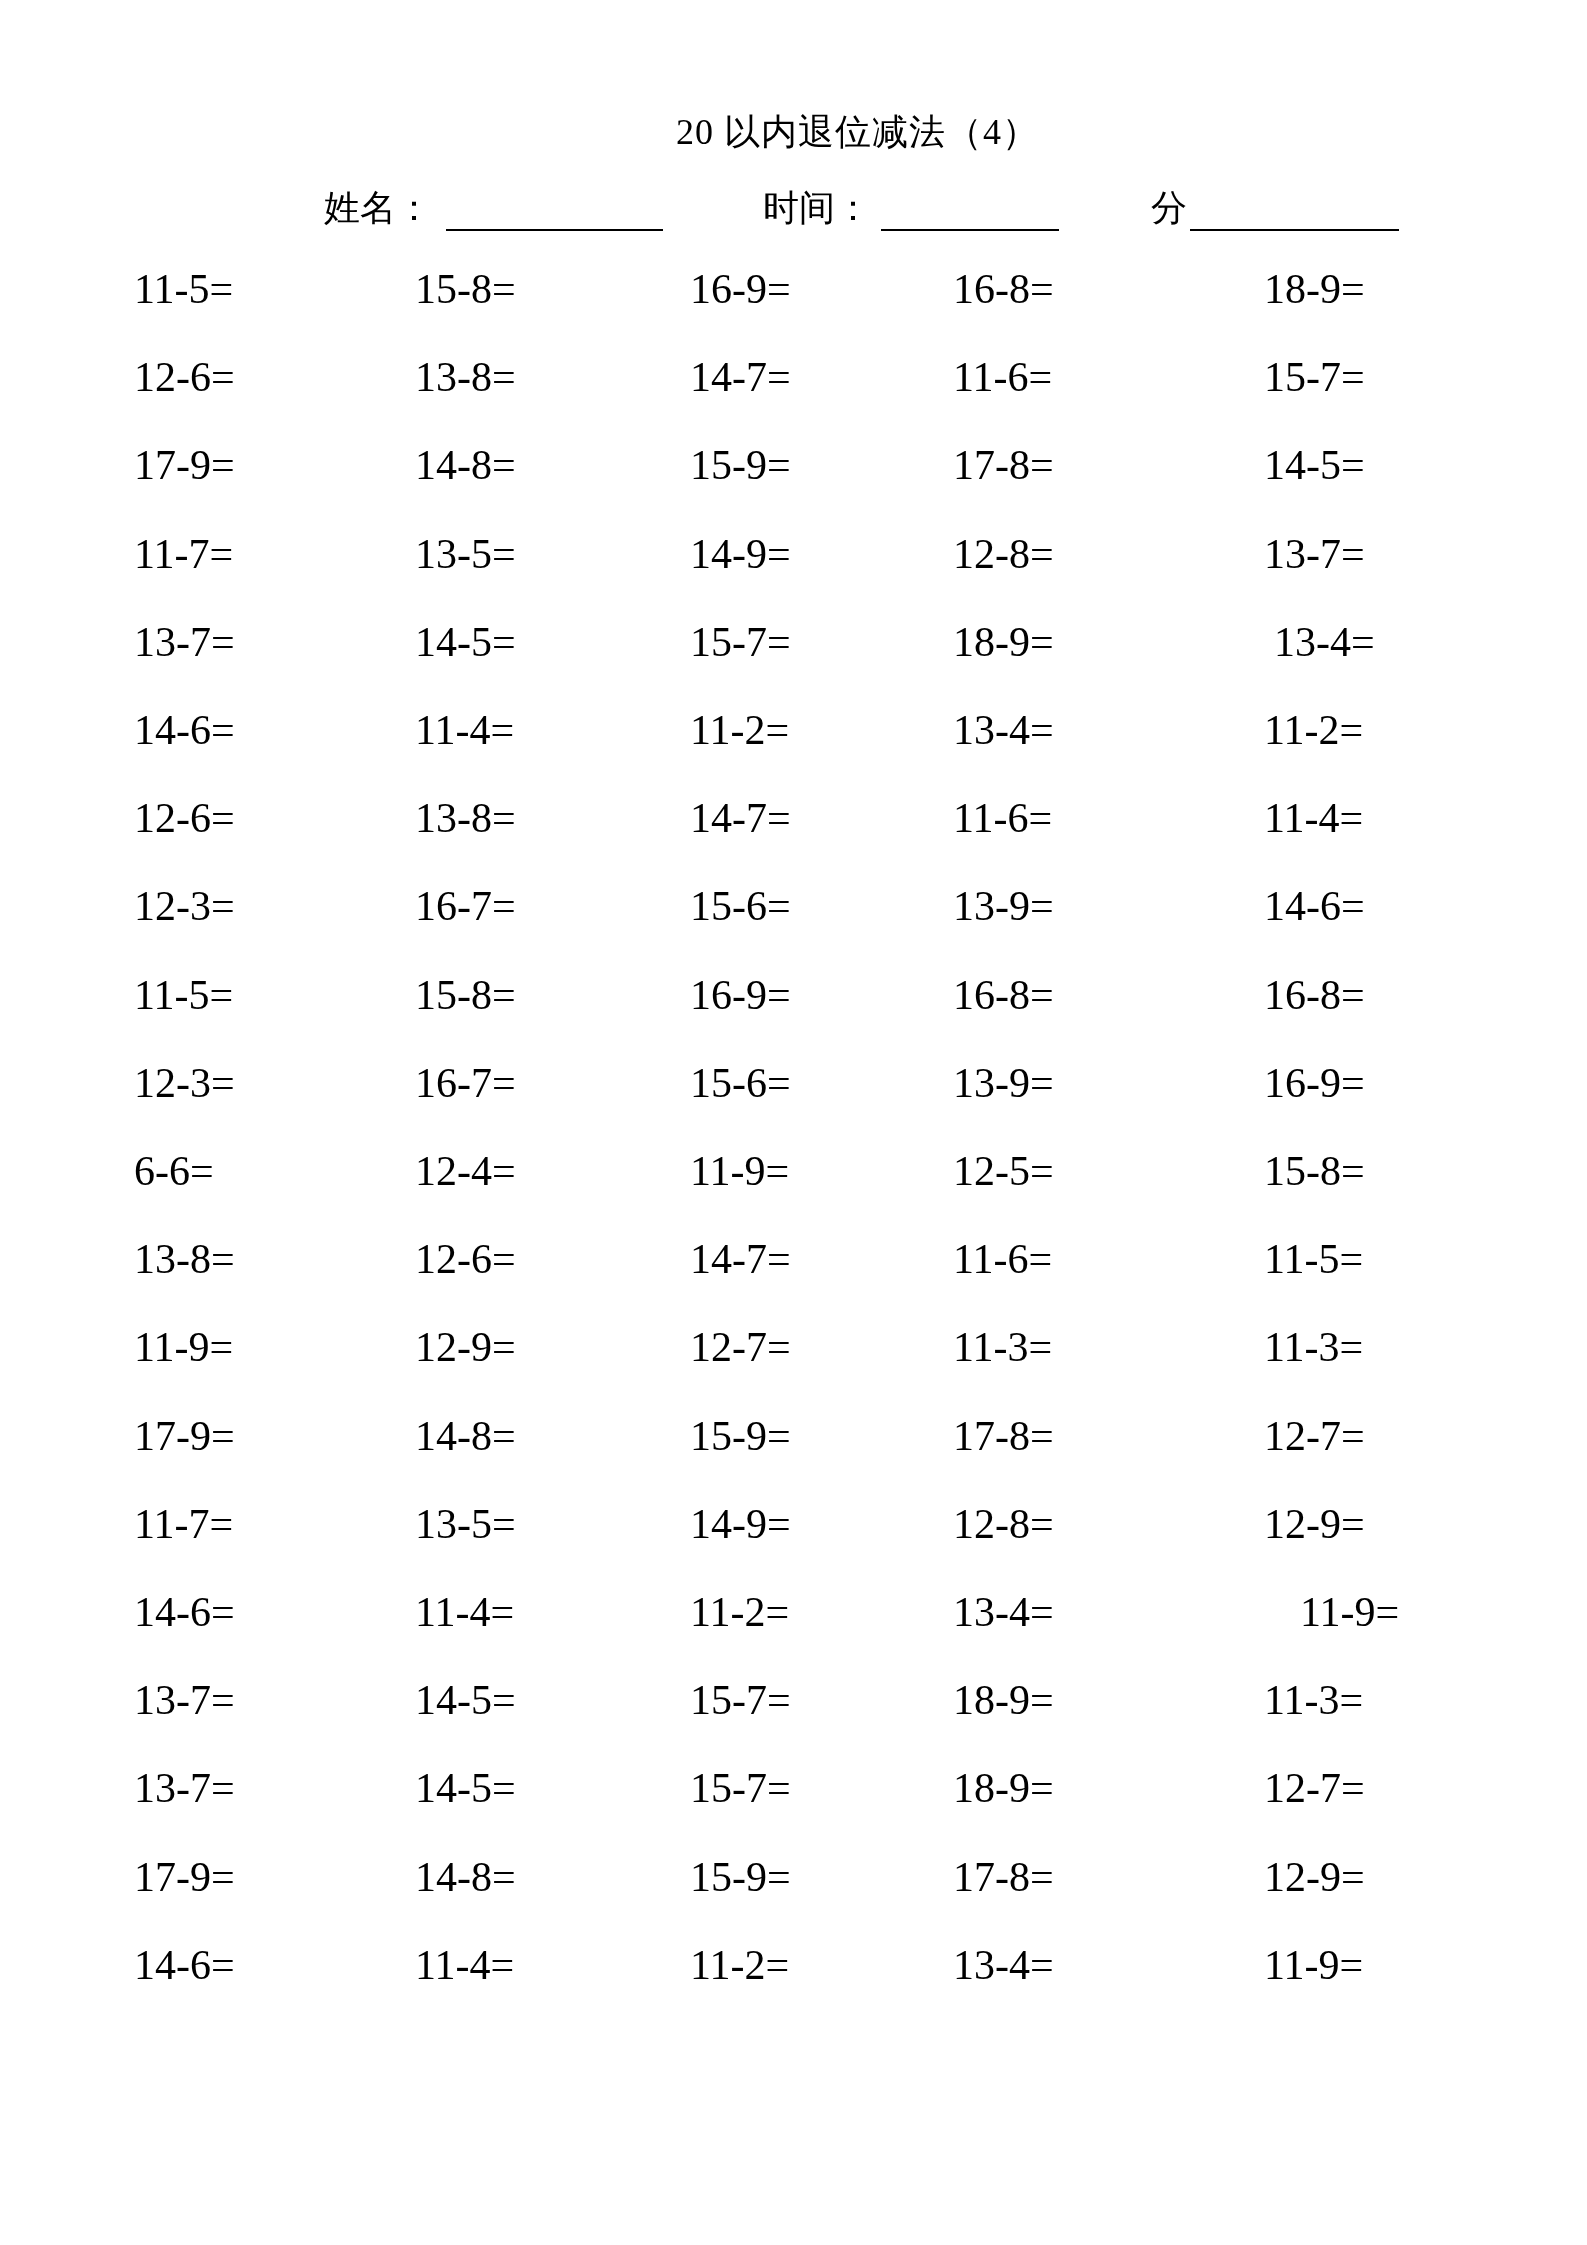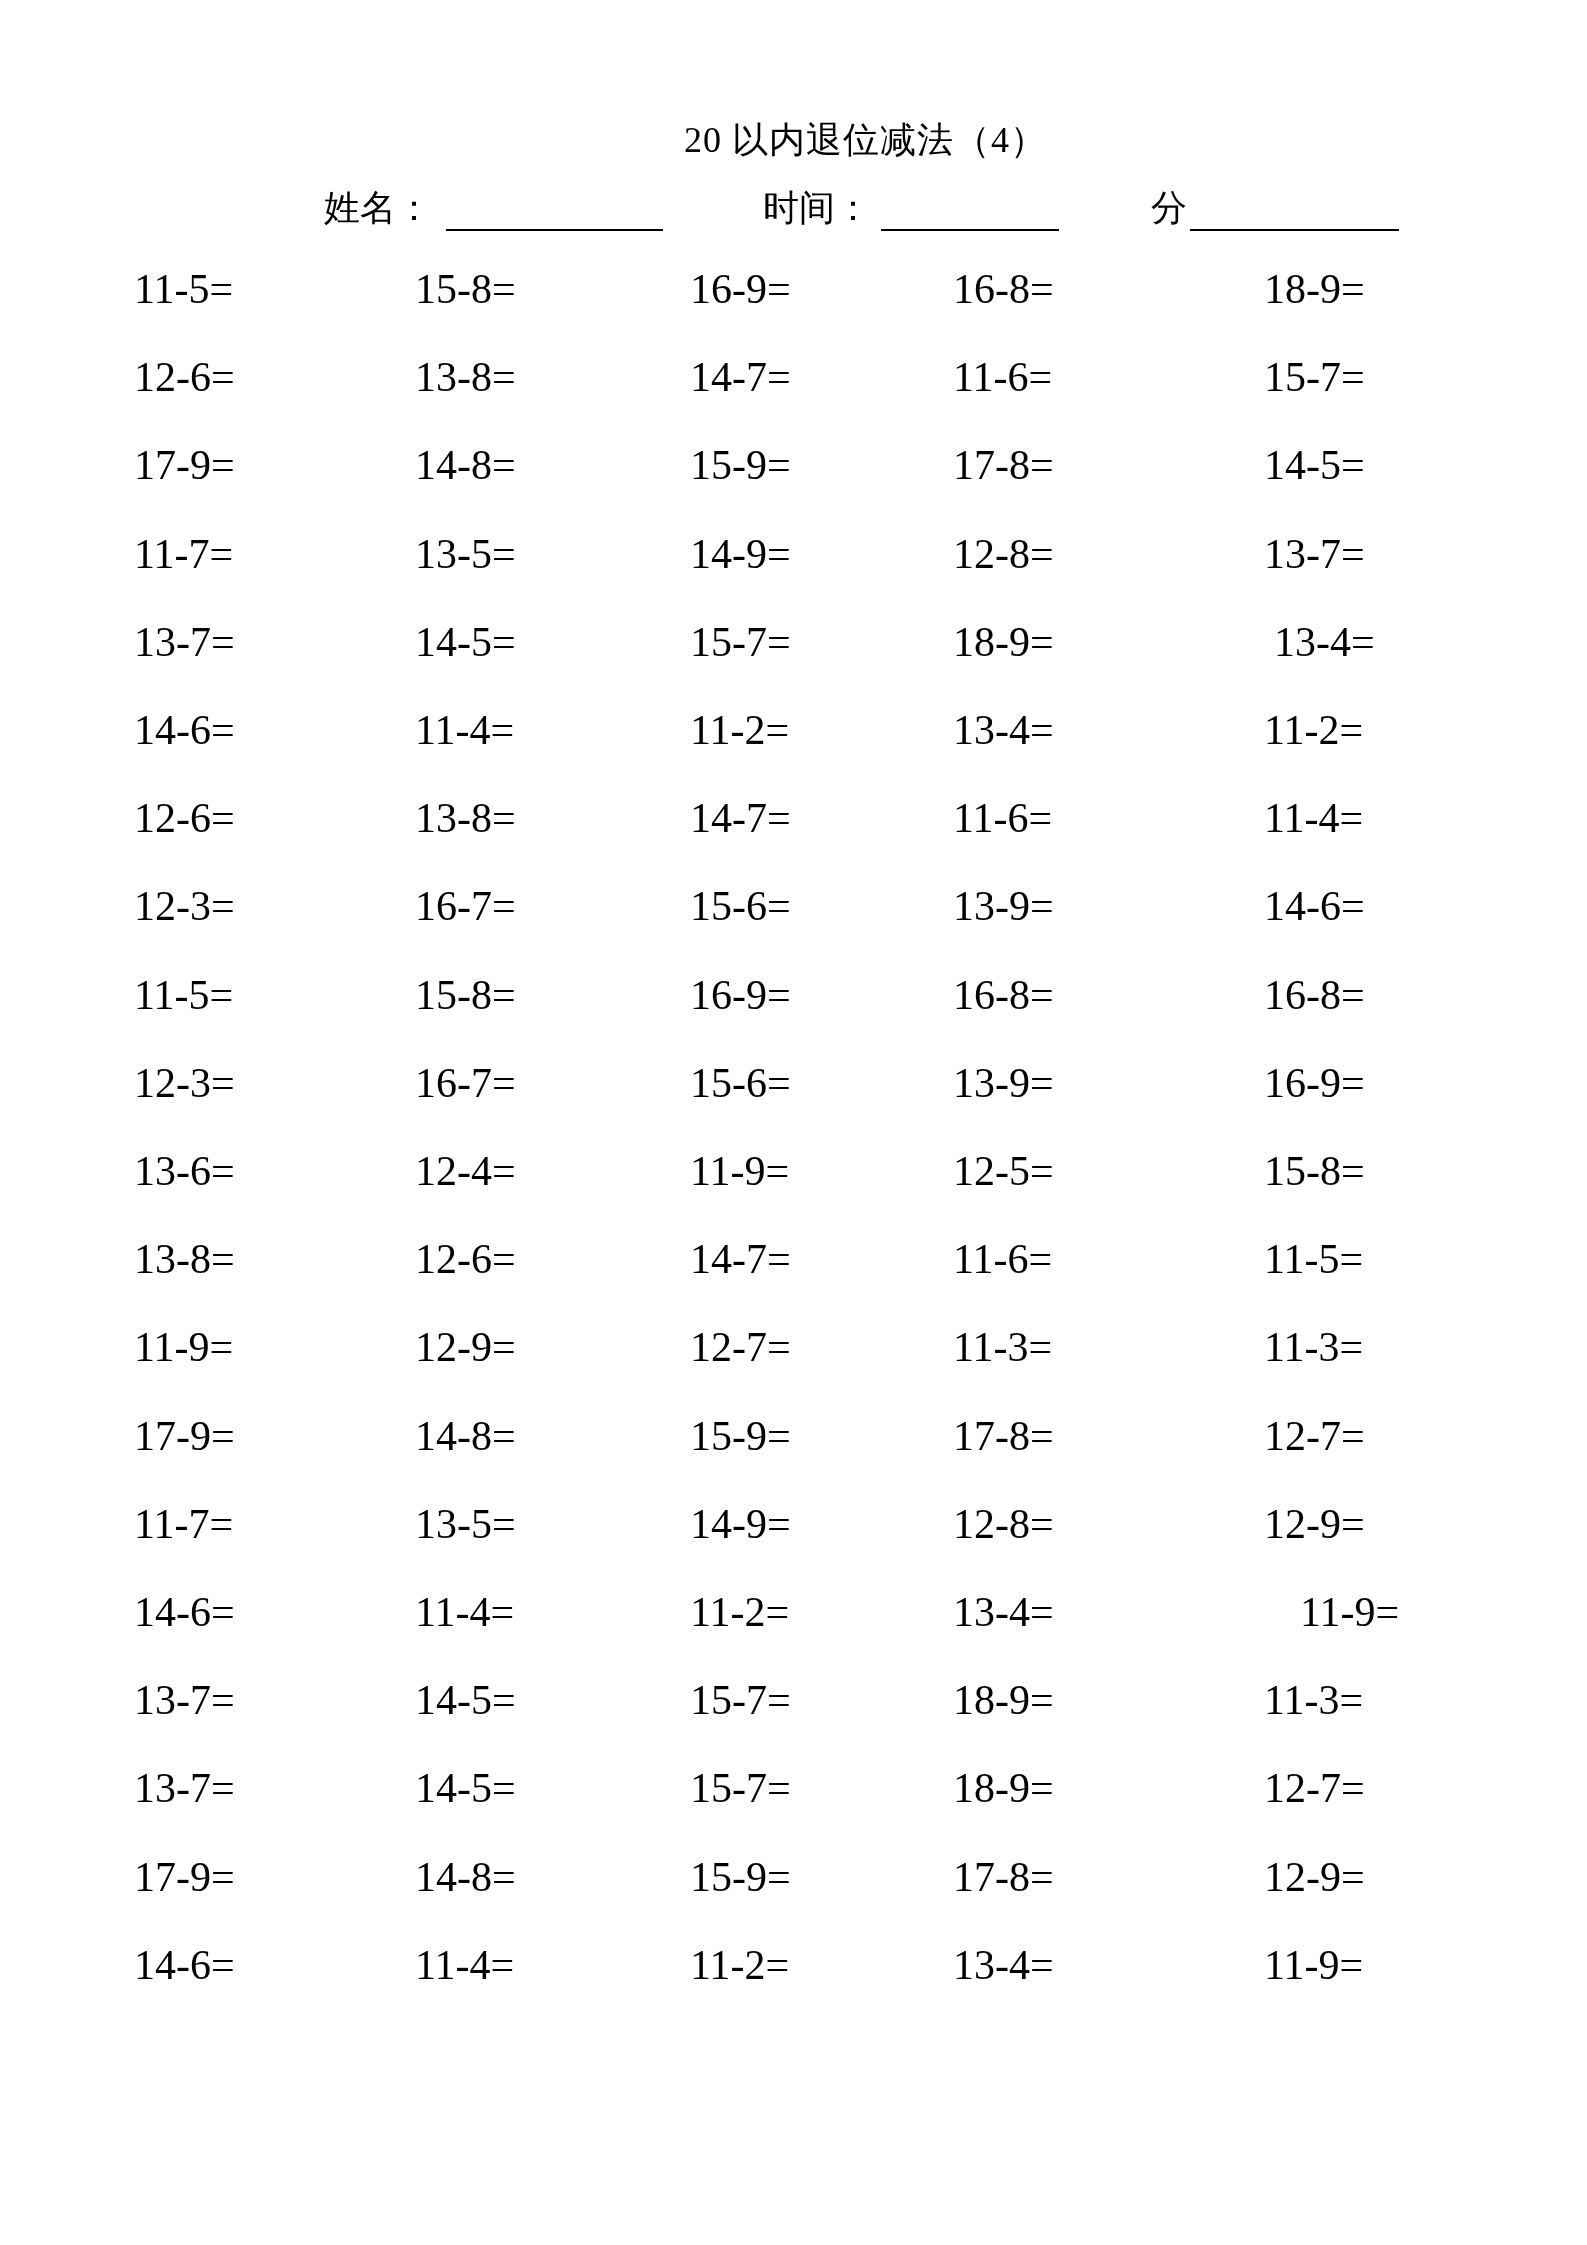--- a/index.html
+++ b/index.html
@@ -13,21 +13,21 @@
     height: 2245px;
     background: #ffffff;
     color: #000000;
     font-family: "Liberation Serif", "DejaVu Serif", serif;
     overflow: hidden;
   }
   .title {
     position: absolute;
     left: 676px;
     top: 110px;
-    margin: 8px;
+    margin: 0;
     font-size: 36px;
     font-weight: normal;
     line-height: 44px;
     white-space: nowrap;
     letter-spacing: 1px;
   }
   .hdr-label {
     position: absolute;
     top: 188px;
     font-size: 36px;
@@ -137,21 +137,21 @@
         <span class="prob-cell" style="left: 1264px;">16-8=</span>
       </div>
       <div class="prob-row" style="top: 1060.8px;">
         <span class="prob-cell" style="left: 134px;">12-3=</span>
         <span class="prob-cell" style="left: 415px;">16-7=</span>
         <span class="prob-cell" style="left: 690px;">15-6=</span>
         <span class="prob-cell" style="left: 953px;">13-9=</span>
         <span class="prob-cell" style="left: 1264px;">16-9=</span>
       </div>
       <div class="prob-row" style="top: 1149px;">
-        <span class="prob-cell" style="left: 134px;">13-6=</span>
+        <span class="prob-cell" style="left: 134px;">6-6=</span>
         <span class="prob-cell" style="left: 415px;">12-4=</span>
         <span class="prob-cell" style="left: 690px;">11-9=</span>
         <span class="prob-cell" style="left: 953px;">12-5=</span>
         <span class="prob-cell" style="left: 1264px;">15-8=</span>
       </div>
       <div class="prob-row" style="top: 1237.2px;">
         <span class="prob-cell" style="left: 134px;">13-8=</span>
         <span class="prob-cell" style="left: 415px;">12-6=</span>
         <span class="prob-cell" style="left: 690px;">14-7=</span>
         <span class="prob-cell" style="left: 953px;">11-6=</span>

